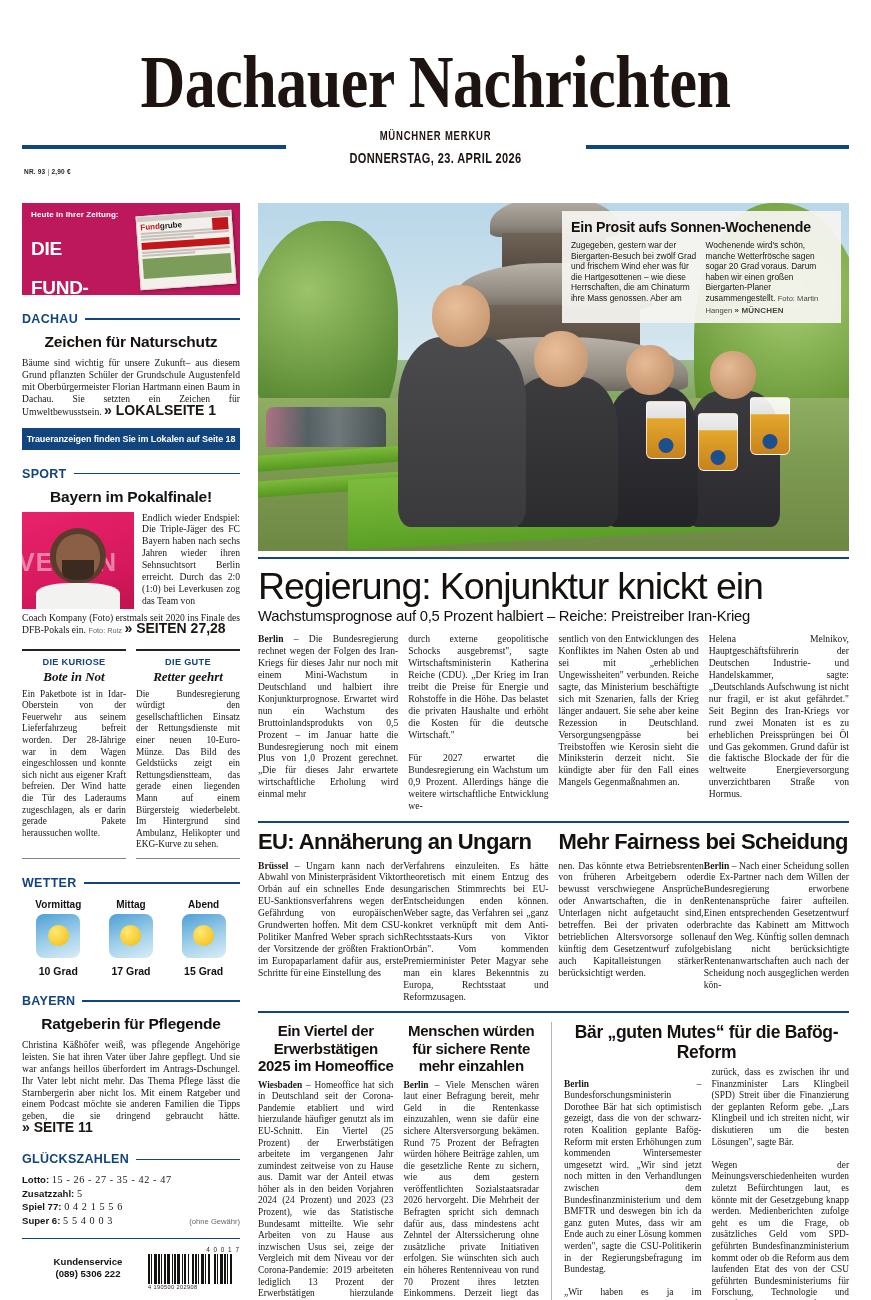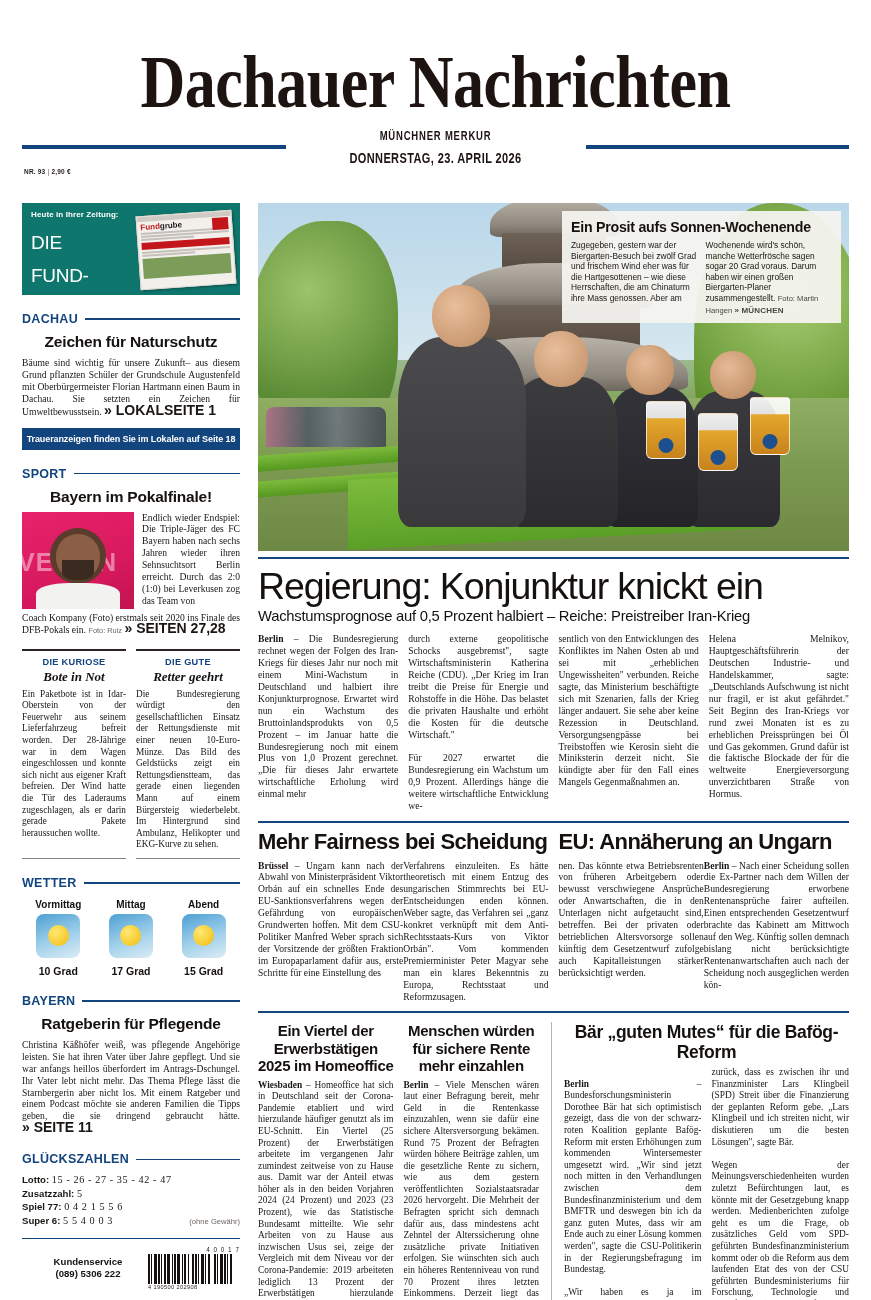--- a/index.html
+++ b/index.html
@@ -53,27 +53,27 @@
   
   .grid {
     position: absolute; left: 22px; top: 203px;
     width: 827px; display: flex; gap: 0;
   }
   .col-left { width: 218px; flex: 0 0 218px; }
   .col-right { width: 591px; flex: 0 0 591px; margin-left: 18px; }
 
   
   .promo {
-    background: #0f766e; height: 92px; position: relative;
+    background: #be185d; height: 92px; position: relative;
     padding: 7px 9px; overflow: hidden;
   }
   .promo-kicker { color: #fff; font-size: 8px; font-weight: bold; letter-spacing: .1px; }
   .promo-big {
-    color: #fff; font-weight: normal; font-size: 19px; line-height: 19px;
-    margin-top: 14px; letter-spacing: -.3px;
+    color: #fff; font-weight: bold; font-size: 19px; line-height: 19px;
+    margin-top: 20px; letter-spacing: -.3px;
   }
   .promo-thumb {
     position: absolute; right: 6px; top: 10px; width: 96px; height: 74px;
     background: #f3f0ec; border: 1px solid #ddd6cf;
     transform: rotate(-4deg);
     box-shadow: 1px 1px 3px rgba(0,0,0,.35);
     overflow: hidden;
   }
   .pt-top { height: 5px; background: #cfcac4; }
   .pt-title { font-size: 8px; font-weight: bold; color: #c2161a; padding: 1px 3px; }
@@ -628,22 +628,22 @@
         <div class="body-serif" style="white-space:pre-line">durch externe geopolitische Schocks ausgebremst", sagte Wirtschaftsministerin Katherina Reiche (CDU). „Der Krieg im Iran treibt die Preise für Energie und Rohstoffe in die Höhe. Das belastet die privaten Haushalte und erhöht die Kosten für die deutsche Wirtschaft."
 
 Für 2027 erwartet die Bundesregierung ein Wachstum um 0,9 Prozent. Allerdings hänge die weitere wirtschaftliche Entwicklung we-</div>
         <div class="body-serif">sentlich von den Entwicklungen des Konfliktes im Nahen Osten ab und sei mit „erheblichen Ungewissheiten" verbunden. Reiche sagte, das Ministerium beschäftigte sich mit Szenarien, falls der Krieg länger andauert. Sie sehe aber keine Rezession in Deutschland. Versorgungsengpässe bei Treibstoffen wie Kerosin sieht die Miniksterin derzeit nicht. Sie kündigte aber für den Fall eines Mangels Gegenmaßnahmen an.</div>
         <div class="body-serif">Helena Melnikov, Hauptgeschäftsführerin der Deutschen Industrie- und Handelskammer, sagte: „Deutschlands Aufschwung ist nicht nur fragil, er ist akut gefährdet." Seit Beginn des Iran-Kriegs vor rund zwei Monaten ist es zu erheblichen Preissprüngen bei Öl und Gas gekommen. Grund dafür ist die faktische Blockade der für die weltweite Energieversorgung unverzichtbaren Straße von Hormus.</div>
       </div>
 
       <div class="rule-blue"></div>
 
       <div class="two-heads">
+        <div>EU: Annäherung an Ungarn</div>
         <div>Mehr Fairness bei Scheidung</div>
-        <div>EU: Annäherung an Ungarn</div>
       </div>
       <div class="cols2x2">
         <div class="pairbox">
           <div class="body-serif">
             <b>Brüssel</b><span> – Ungarn kann nach der Abwahl von Ministerpräsident Viktor Orbán auf ein schnelles Ende des EU-Sanktionsverfahrens wegen der Gefährdung von europäischen Grundwerten hoffen. Mit dem CSU-Politiker Manfred Weber sprach sich der Vorsitzende der größten Fraktion im Europaparlament dafür aus, erste Schritte für eine Einstellung des</span>
           </div>
           <div class="body-serif">Verfahrens einzuleiten. Es hätte theoretisch mit einem Entzug des ungarischen Stimmrechts bei EU-Entscheidungen enden können. Weber sagte, das Verfahren sei „ganz konkret verknüpft mit dem Anti-Rechtsstaats-Kurs von Viktor Orbán". Vom kommenden Premierminister Peter Magyar sehe man ein klares Bekenntnis zu Europa, Rechtsstaat und Reformzusagen.</div>
         </div>
         <div class="pairbox">
           <div class="body-serif">nen. Das könnte etwa Betriebsrenten von früheren Arbeitgebern oder bewusst verschwiegene Ansprüche oder Anwartschaften, die in den Unterlagen nicht aufgetaucht sind, betreffen. Bei der privaten oder betrieblichen Altersvorsorge sollen künftig dem Gesetzentwurf zufolge auch Kapitalleistungen stärker berücksichtigt werden.</div>

